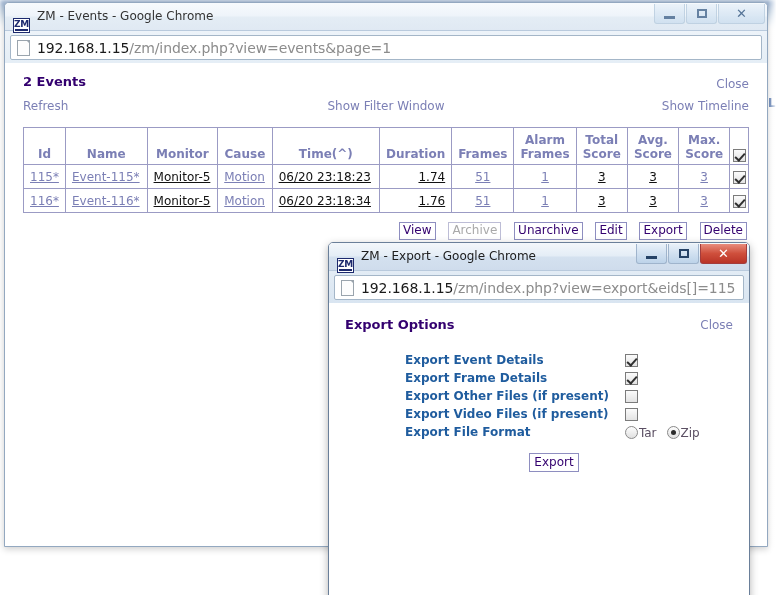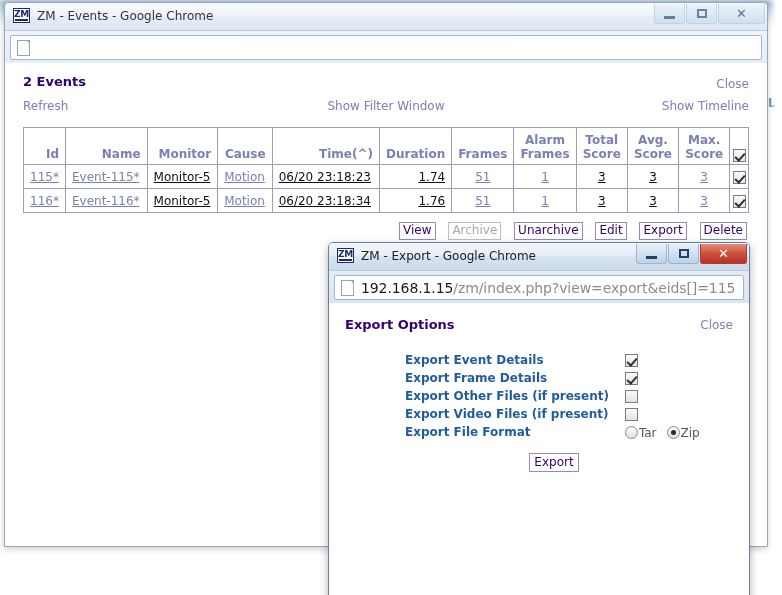--- a/index.html
+++ b/index.html
@@ -93,21 +93,21 @@
     position: relative;
     height: 27px;
     background: linear-gradient(to bottom, #f3f7fb 0%, #e4edf6 48%, #d4e1ef 52%, #cfdcec 100%);
     border-bottom: 1px solid #b9cadd;
   }
   .win.inactive .titlebar {
     background: linear-gradient(to bottom, #f7fafd 0%, #eef4fa 48%, #e4edf5 52%, #e0e9f3 100%);
   }
   .zm-logo {
     position: absolute;
-    left: 8px; top: 5px;
+    left: 8px; top: 15px;
     width: 17px; height: 15px;
     background: #ffffff;
     border: 1px solid #1d2a6e;
     color: #1d2a6e;
     font-size: 9px;
     font-weight: bold;
     line-height: 11px;
     text-align: left;
     letter-spacing: -0.3px;
     box-sizing: border-box;
@@ -262,21 +262,21 @@
   }
   table.events th, table.events td {
     border: 1px solid #9b9bc4;
     padding: 3px 6px;
     vertical-align: middle;
     white-space: nowrap;
   }
   table.events th {
     color: #7b7fb5;
     font-weight: bold;
-    text-align: right;
+    text-align: center;
     vertical-align: bottom;
     height: 30px;
   }
   table.events th.num { text-align: center; }
   table.events td { height: 17px; color: #7b7fb5; text-decoration: underline; }
   table.events td.plain { color: #111111; }
   table.events td.num { text-align: right; color: #111111; }
   table.events td.numlink { text-align: center; color: #7b7fb5; }
   table.events td.numdark { text-align: center; color: #111111; }
   table.events .cbcol { width: 22px; text-align: center; padding: 2px; }
@@ -417,20 +417,21 @@
       </div>
       <div class="winbtn close">
         <span class="glyph">✕</span>
       </div>
     </div>
   </div>
 
   <div class="urlbar-wrap">
     <div class="urlbar">
       <span class="page-icon"></span>
+      <span class="url-text"><span class="url-host">192.168.1.15</span><span>/zm/index.php?view=events&amp;page=1</span></span>
     </div>
   </div>
 
   <div class="page">
     <div class="zm-body">
 
       <div class="zm-heading">2 Events</div>
       <a class="zm-link zm-close-link" href="#">Close</a>
 
       <div class="zm-controls">

